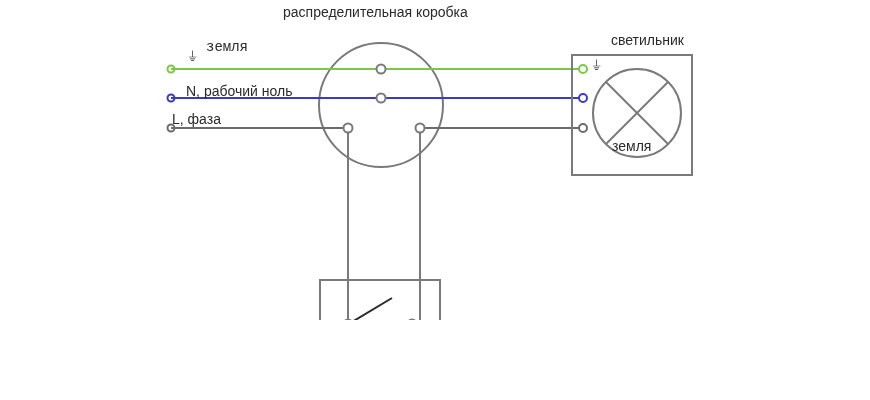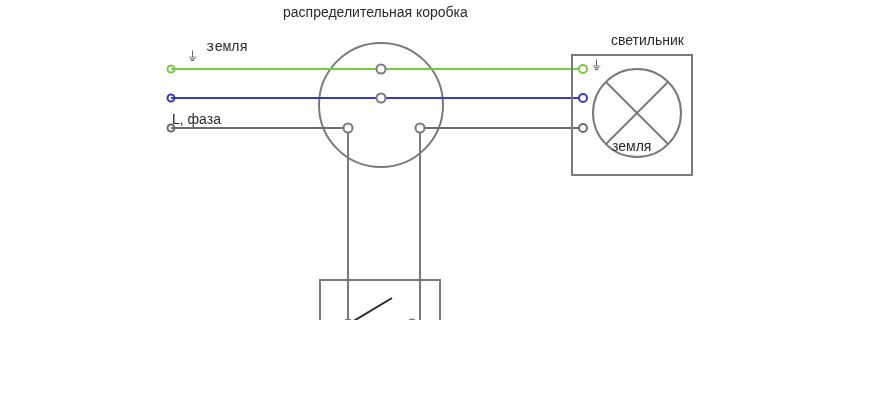--- a/index.html
+++ b/index.html
@@ -93,20 +93,21 @@
     <circle cx="583" cy="128" r="4" fill="#ffffff" stroke="#6b6b6b" stroke-width="2"></circle>
   </svg>
 
   <div class="lbl" id="label-junction-box">распределительная коробка</div>
 
   <div class="lbl" id="label-luminaire">светильник</div>
 
   <div class="gnd-sym" id="ground-symbol-left">⏚</div>
   <div class="lbl" id="label-ground">земля</div>
 
+  <div class="lbl" id="label-neutral">N, рабочий ноль</div>
 
   <div class="lbl" id="label-phase">L, фаза</div>
 
   <div class="gnd-sym" id="ground-symbol-right">⏚</div>
 
   <div class="lbl" id="label-lamp">земля</div>
 
 
 </div>
 

